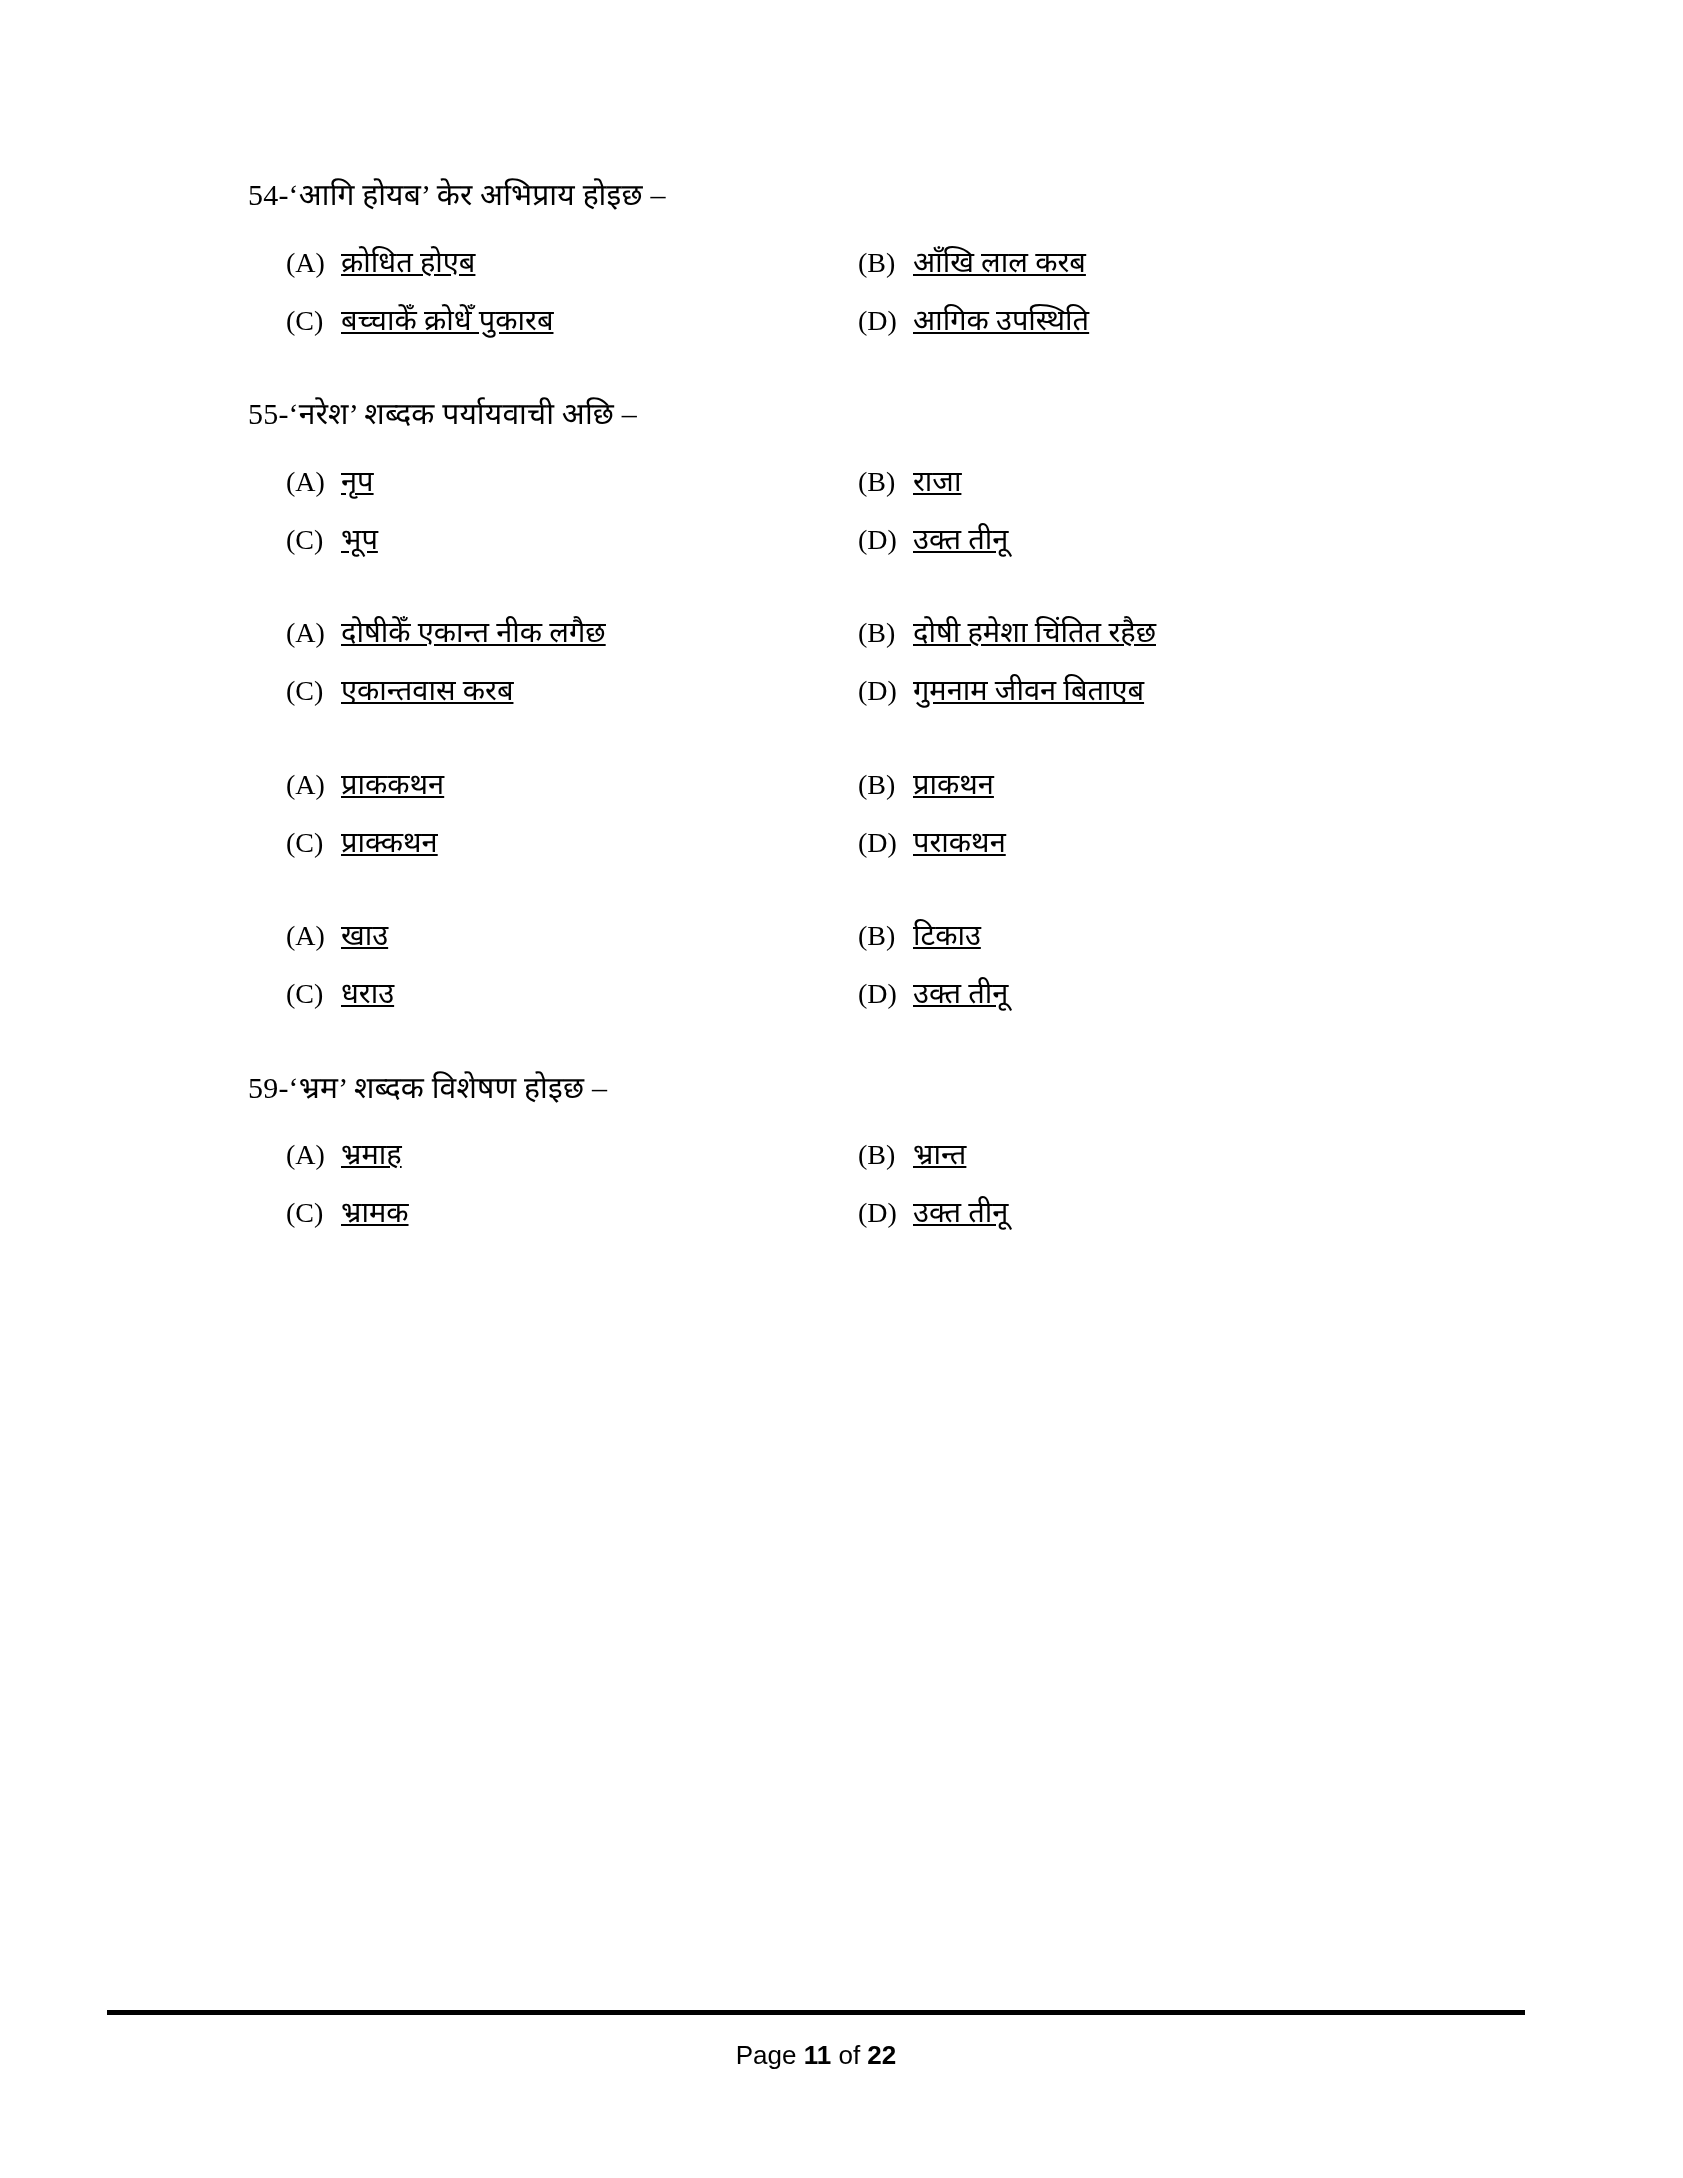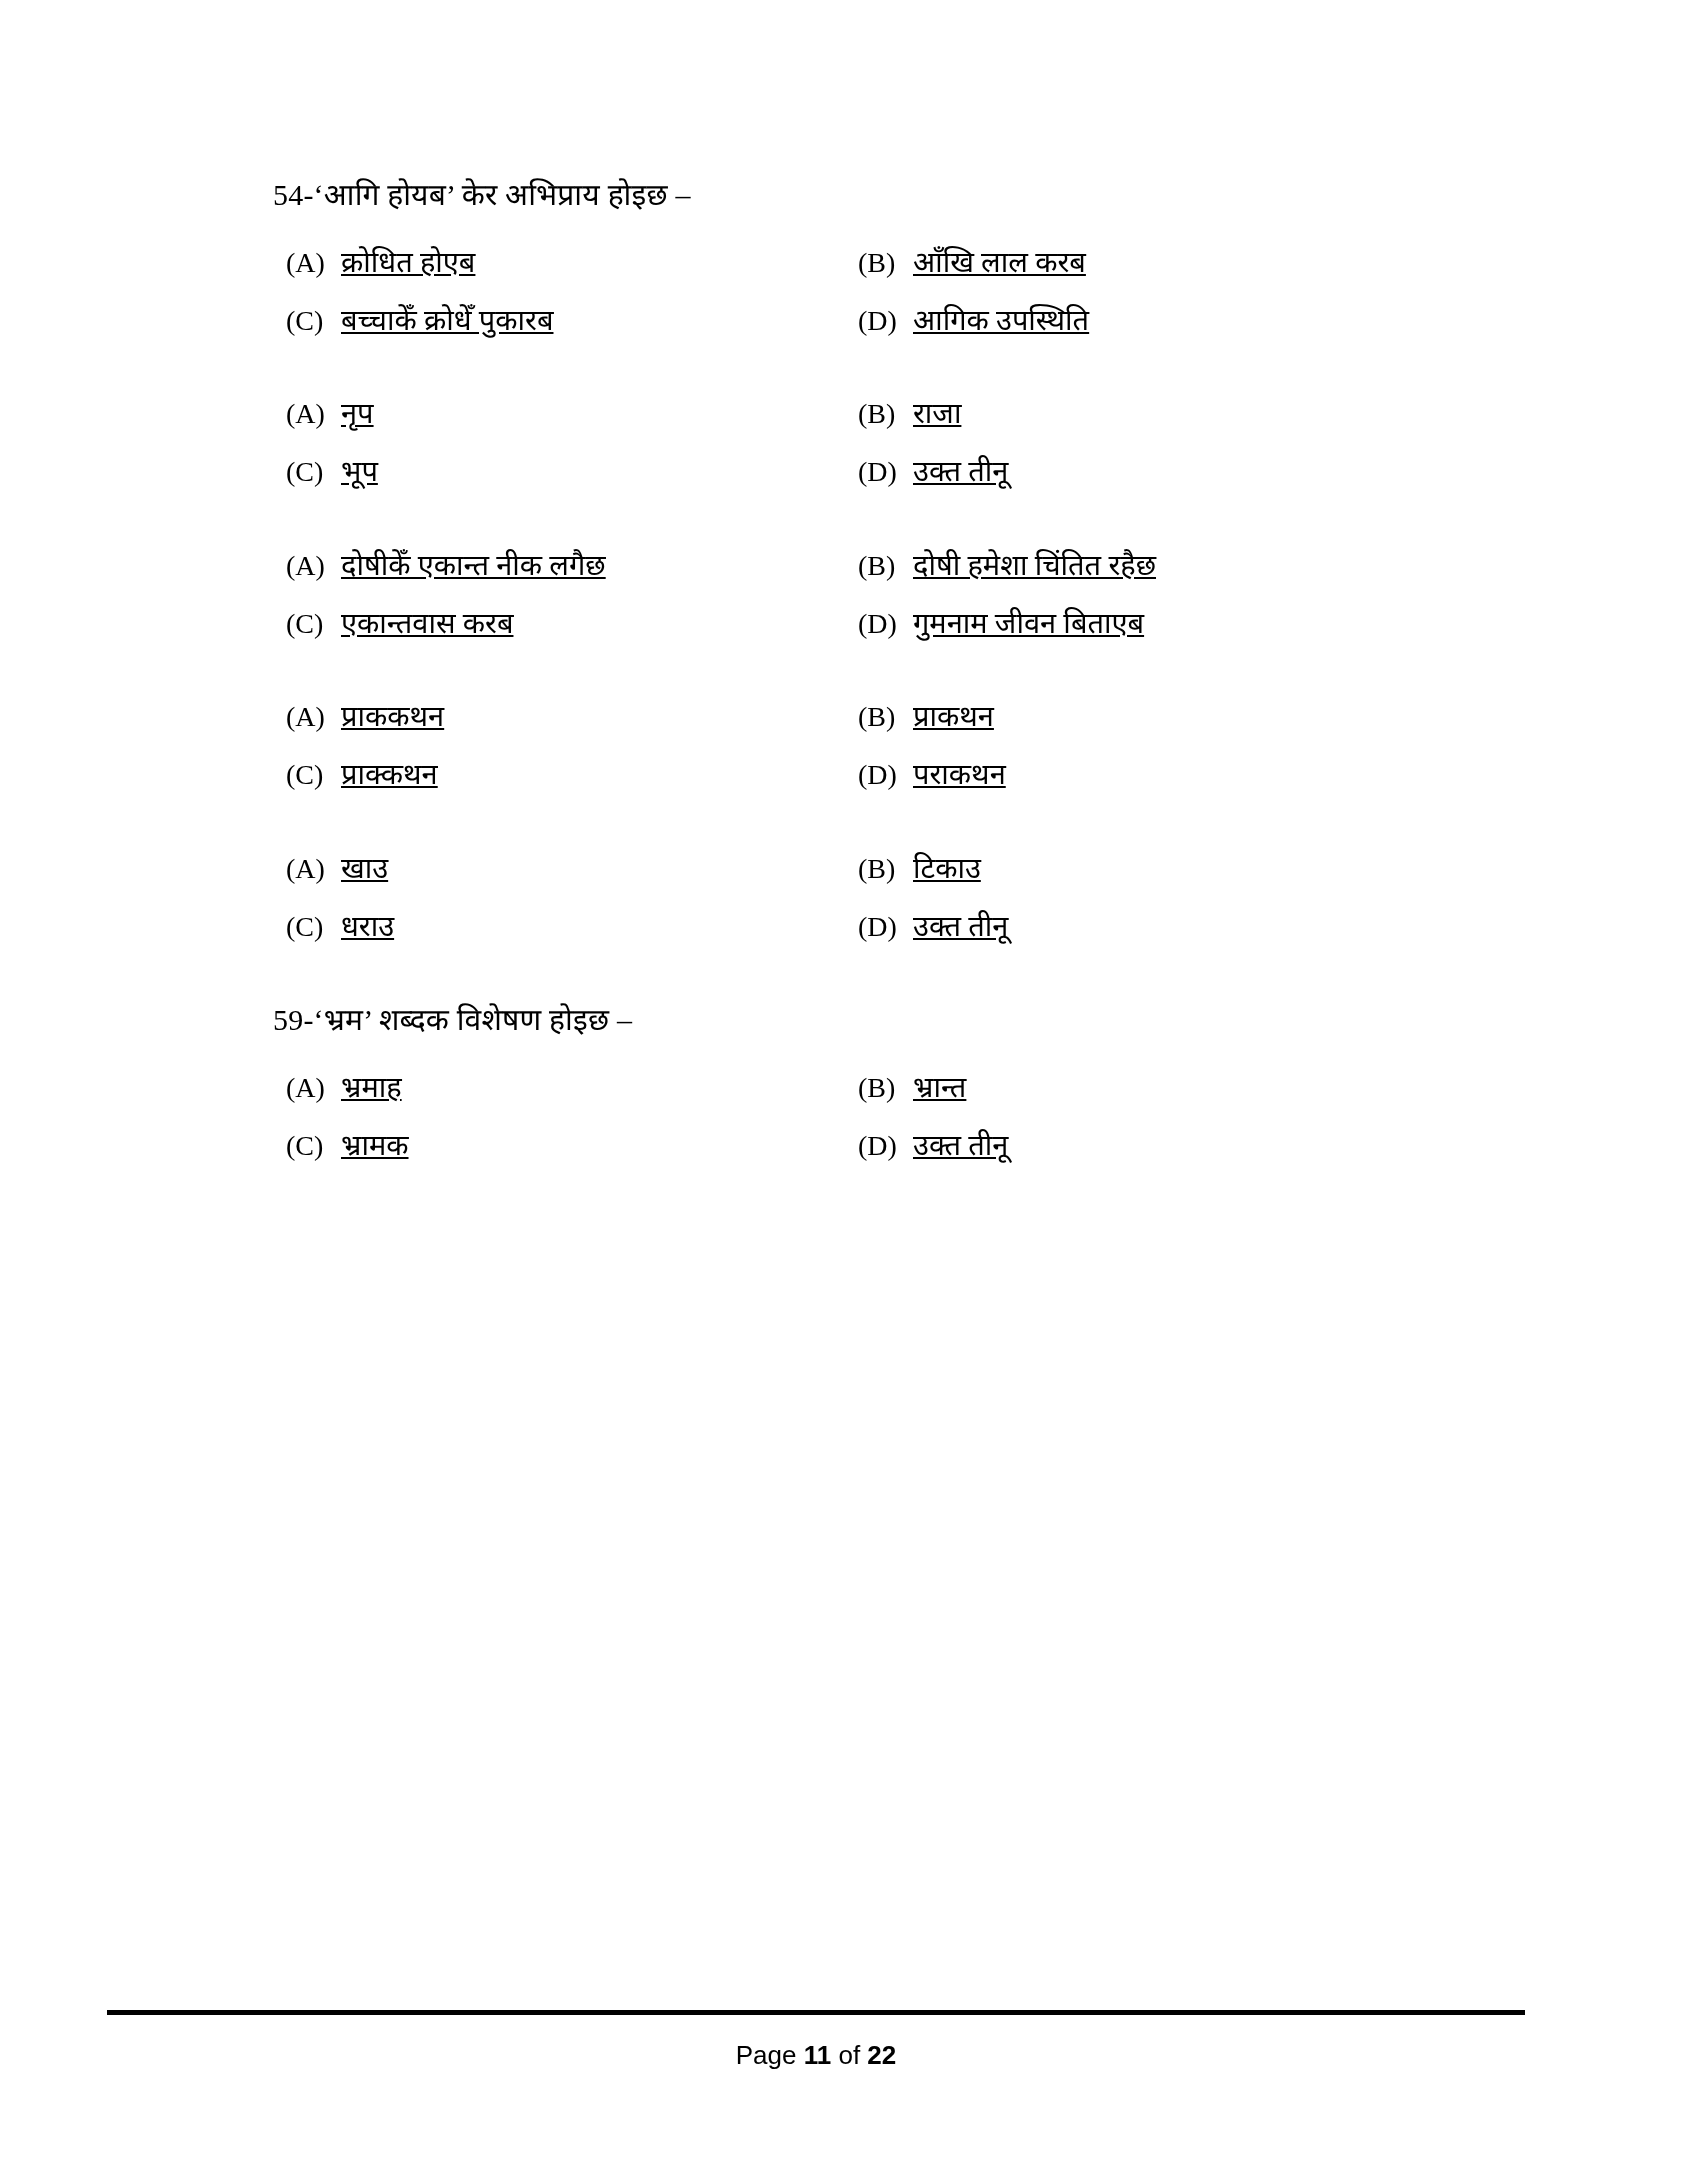--- a/index.html
+++ b/index.html
@@ -34,21 +34,20 @@
   .question-block {
     margin-bottom: 57px;
   }
 
   .q-stem {
     font-size: 30px;
     line-height: 1.25;
     letter-spacing: 0.2px;
     white-space: nowrap;
     margin-bottom: 30px;
-    margin-left: 25px;
   }
 
   .q-num {
     display: inline;
   }
 
   .options {
     margin-left: 38px;
   }
 
@@ -134,20 +133,21 @@
           </div>
           <div class="option col-b">
             <span class="opt-letter">(D)</span>
             <span class="opt-text">आगिक उपस्थिति</span>
           </div>
         </div>
       </div>
     </div>
 
     <div class="question-block">
+      <div class="q-stem"><span class="q-num">55-</span><span>‘नरेश’ शब्दक पर्यायवाची अछि –</span></div>
       <div class="options">
         <div class="option-row">
           <div class="option col-a">
             <span class="opt-letter">(A)</span>
             <span class="opt-text">नृप</span>
           </div>
           <div class="option col-b">
             <span class="opt-letter">(B)</span>
             <span class="opt-text">राजा</span>
           </div>

